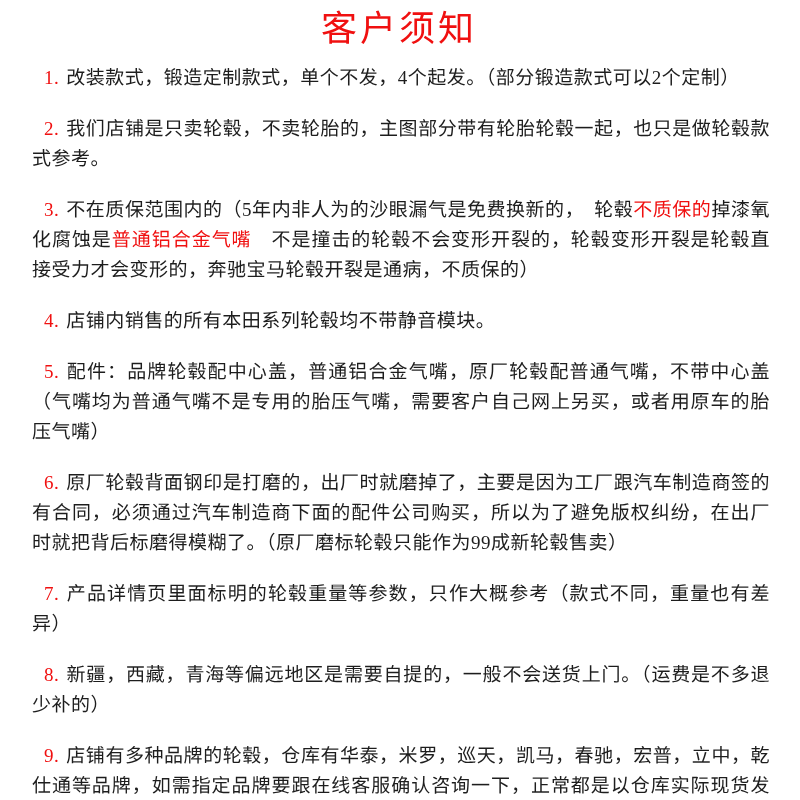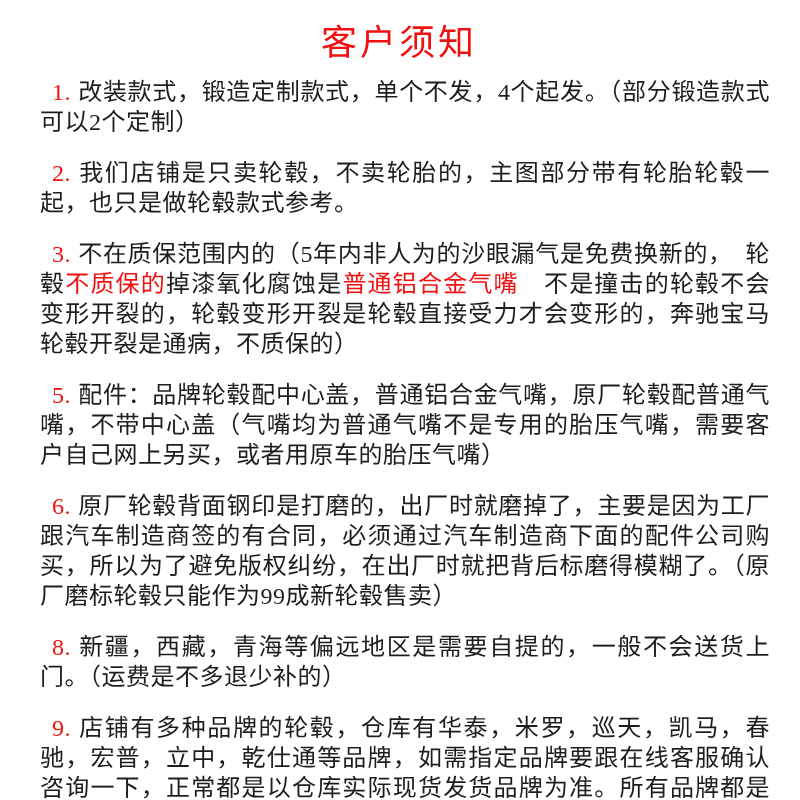--- a/index.html
+++ b/index.html
@@ -7,38 +7,38 @@
     padding: 0;
     background: #ffffff;
   }
   .page {
     position: relative;
     width: 800px;
     height: 800px;
     box-sizing: border-box;
     background: var(--bg, #ffffff);
     overflow: hidden;
-    padding: 22px 30px 0 28px;
+    padding: 8px 30px 0 28px;
     font-family: "Liberation Serif", "DejaVu Serif", serif;
   }
   .title {
     margin: 0 0 13px 0;
     text-align: center;
     font-size: 36px;
     line-height: 42px;
     font-weight: 400;
     letter-spacing: 3px;
     color: var(--red, #f01010);
   }
   .notice-list {
     display: block;
   }
   .item {
-    margin: 0 0 21px 12px;
-    font-size: 24px;
+    margin: 0 0 21px 4px;
+    font-size: 19px;
     line-height: 30px;
     letter-spacing: 0.5px;
     color: var(--text, #1d1d1d);
     text-indent: 12px; 
     text-align: justify;
   }
   .num {
     color: var(--red, #f01010);
     margin-right: 7px;
   }
@@ -48,18 +48,20 @@
 </style>
 </head>
 <body>
 
 <main class="page">
   <h1 class="title">客户须知</h1>
   <section class="notice-list">
       <p class="item"><span class="num">1.</span><span>改装款式，锻造定制款式，单个不发，4个起发。（部分锻造款式可以2个定制）</span></p>
       <p class="item"><span class="num">2.</span><span>我们店铺是只卖轮毂，不卖轮胎的，主图部分带有轮胎轮毂一起，也只是做轮毂款式参考。</span></p>
       <p class="item"><span class="num">3.</span><span>不在质保范围内的（5年内非人为的沙眼漏气是免费换新的，　轮毂</span><span class="red">不质保的</span><span>掉漆氧化腐蚀是</span><span class="red">普通铝合金气嘴</span><span>　不是撞击的轮毂不会变形开裂的，轮毂变形开裂是轮毂直接受力才会变形的，奔驰宝马轮毂开裂是通病，不质保的）</span></p>
+      <p class="item"><span class="num">4.</span><span>店铺内销售的所有本田系列轮毂均不带静音模块。</span></p>
       <p class="item"><span class="num">5.</span><span>配件：品牌轮毂配中心盖，普通铝合金气嘴，原厂轮毂配普通气嘴，不带中心盖（气嘴均为普通气嘴不是专用的胎压气嘴，需要客户自己网上另买，或者用原车的胎压气嘴）</span></p>
       <p class="item"><span class="num">6.</span><span>原厂轮毂背面钢印是打磨的，出厂时就磨掉了，主要是因为工厂跟汽车制造商签的有合同，必须通过汽车制造商下面的配件公司购买，所以为了避免版权纠纷，在出厂时就把背后标磨得模糊了。（原厂磨标轮毂只能作为99成新轮毂售卖）</span></p>
+      <p class="item"><span class="num">7.</span><span>产品详情页里面标明的轮毂重量等参数，只作大概参考（款式不同，重量也有差异）</span></p>
       <p class="item"><span class="num">8.</span><span>新疆，西藏，青海等偏远地区是需要自提的，一般不会送货上门。（运费是不多退少补的）</span></p>
       <p class="item"><span class="num">9.</span><span>店铺有多种品牌的轮毂，仓库有华泰，米罗，巡天，凯马，春驰，宏普，立中，乾仕通等品牌，如需指定品牌要跟在线客服确认咨询一下，正常都是以仓库实际现货发货品牌为准。所有品牌都是质保5年　可以放心使用</span></p>
     </section>
 </main>
 
 </body></html>

